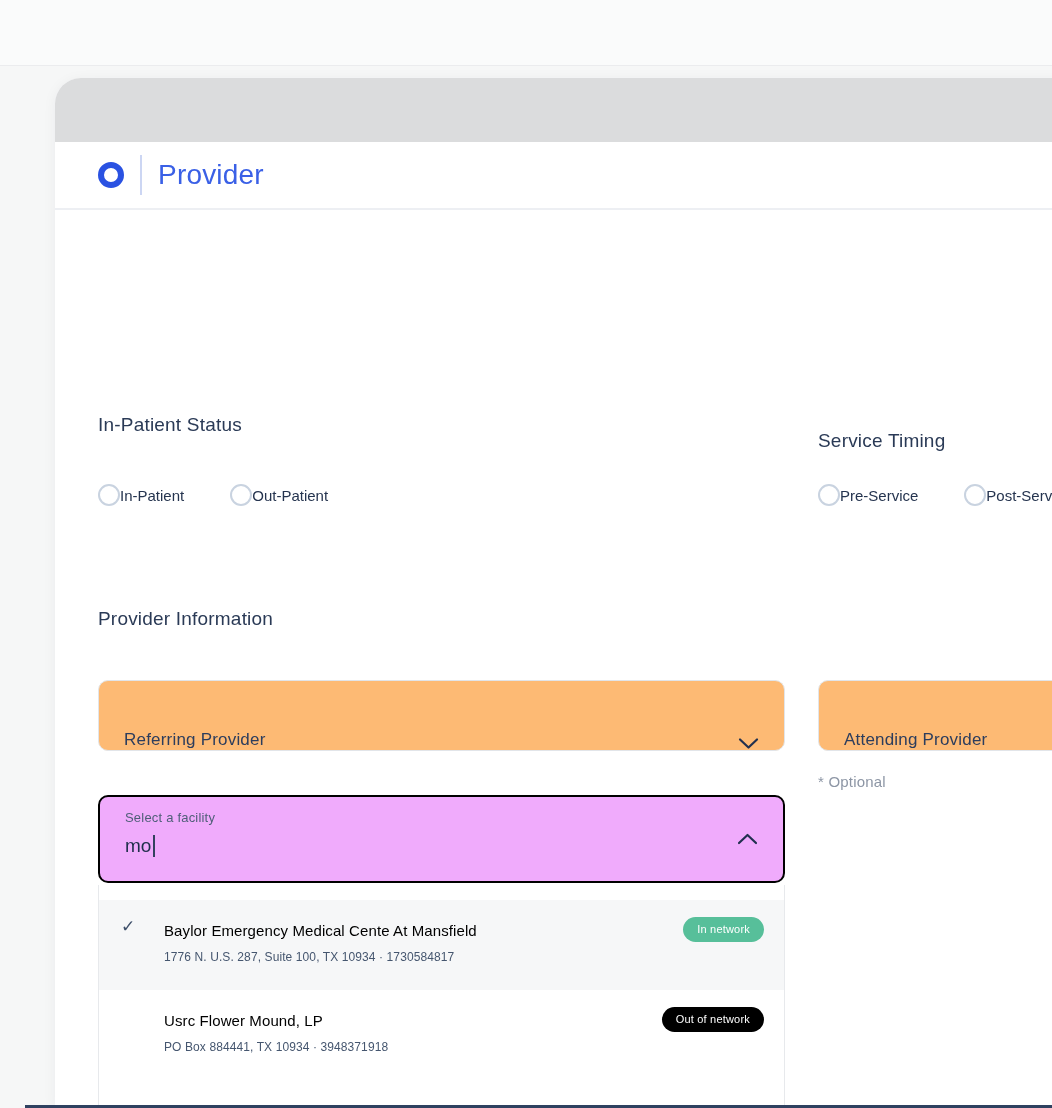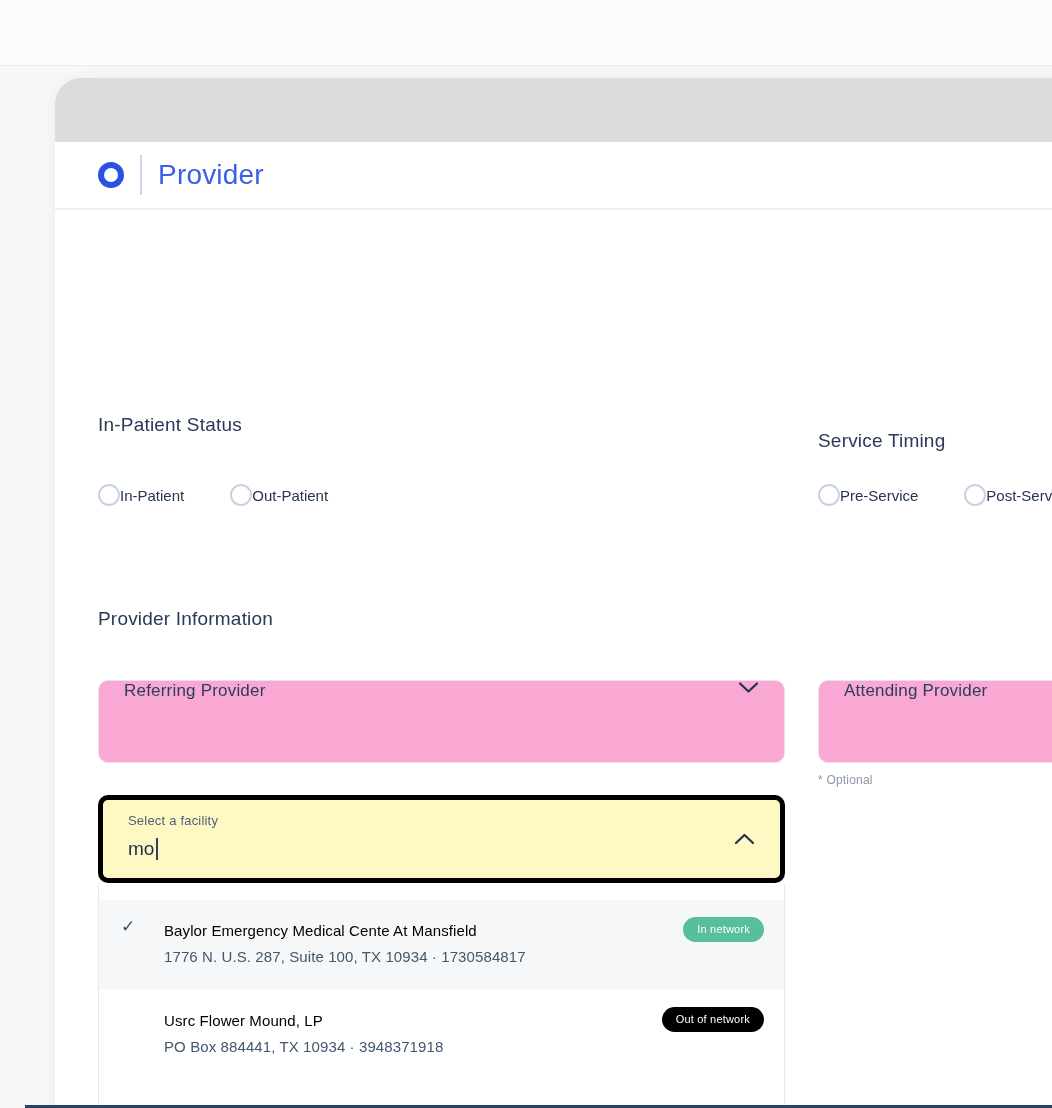--- a/index.html
+++ b/index.html
@@ -62,37 +62,37 @@
   .radio-row.left  { left: 43px; }
   .radio-row.right { left: 763px; width: 500px; }
   .radio-option { display: flex; align-items: center; cursor: pointer; }
   .radio-circle {
     width: 22px; height: 22px; border-radius: 50%;
     border: 2px solid #c9d3e0; background: #fff; flex: 0 0 auto;
   }
   .radio-label { font-size: 15px; color: #25344f; white-space: nowrap; }
 
   .select-box {
-    position: absolute; height: 83px;
-    border: 1px solid #e2e5e9; border-radius: 10px; background: #f9a8d4;
-    display: flex; align-items: flex-start;
+    position: absolute; height: 71px;
+    border: 1px solid #e2e5e9; border-radius: 10px; background: #fdba74;
+    display: flex; align-items: flex-end;
     padding: 0 25px; cursor: pointer;
   }
   .select-box .select-label { font-size: 17px; color: #2c3d5d; letter-spacing: 0.2px; }
   .select-box .chev { margin-left: auto; display: flex; align-items: center; }
   .box-referring { left: 43px; top: 602px; width: 687px; }
   .box-attending { left: 763px; top: 602px; width: 455px; }
   .helper-optional {
     position: absolute; left: 763px; top: 695px;
-    font-size: 12px; color: #8d96a5; letter-spacing: 0.2px;
+    font-size: 15px; color: #8d96a5; letter-spacing: 0.2px;
   }
 
   .combo-box {
     position: absolute; left: 43px; top: 717px; width: 687px; height: 88px;
-    border: 5px solid #000000; border-radius: 10px; background: #fef9c3;
+    border: 2px solid #000000; border-radius: 10px; background: #f0abfc;
   }
   .combo-label {
     position: absolute; left: 25px; top: 13px;
     font-size: 13px; color: #4f5e78; letter-spacing: 0.2px;
   }
   .combo-value-row {
     position: absolute; left: 25px; top: 38px;
     display: flex; align-items: center;
   }
   .combo-value { font-size: 19px; color: #1f2e4b; }
@@ -115,21 +115,21 @@
     min-height: 90px;
     cursor: pointer;
   }
   .facility-item.selected { background: #f6f7f8; }
   .facility-item.spaced { padding-bottom: 32px; }
   .facility-check {
     position: absolute; left: 22px; top: 16px;
     font-size: 17px; color: #3f506b;
   }
   .facility-name { font-size: 15px; line-height: 26px; color: #000000; letter-spacing: 0.1px; }
-  .facility-address { font-size: 15px; line-height: 26px; color: #45566f; letter-spacing: 0.1px; }
+  .facility-address { font-size: 12px; line-height: 26px; color: #45566f; letter-spacing: 0.1px; }
   .badge {
     position: absolute; right: 20px; top: 17px;
     font-size: 11px; color: #ffffff; letter-spacing: 0.2px;
     padding: 6px 14px 7px; border-radius: 999px; white-space: nowrap;
   }
   .badge--in  { background: #57bf9a; }
   .badge--out { background: #000000; }
 
   .bottom-strip {
     position: absolute; left: 25px; right: 0; bottom: 0; height: 3px;

